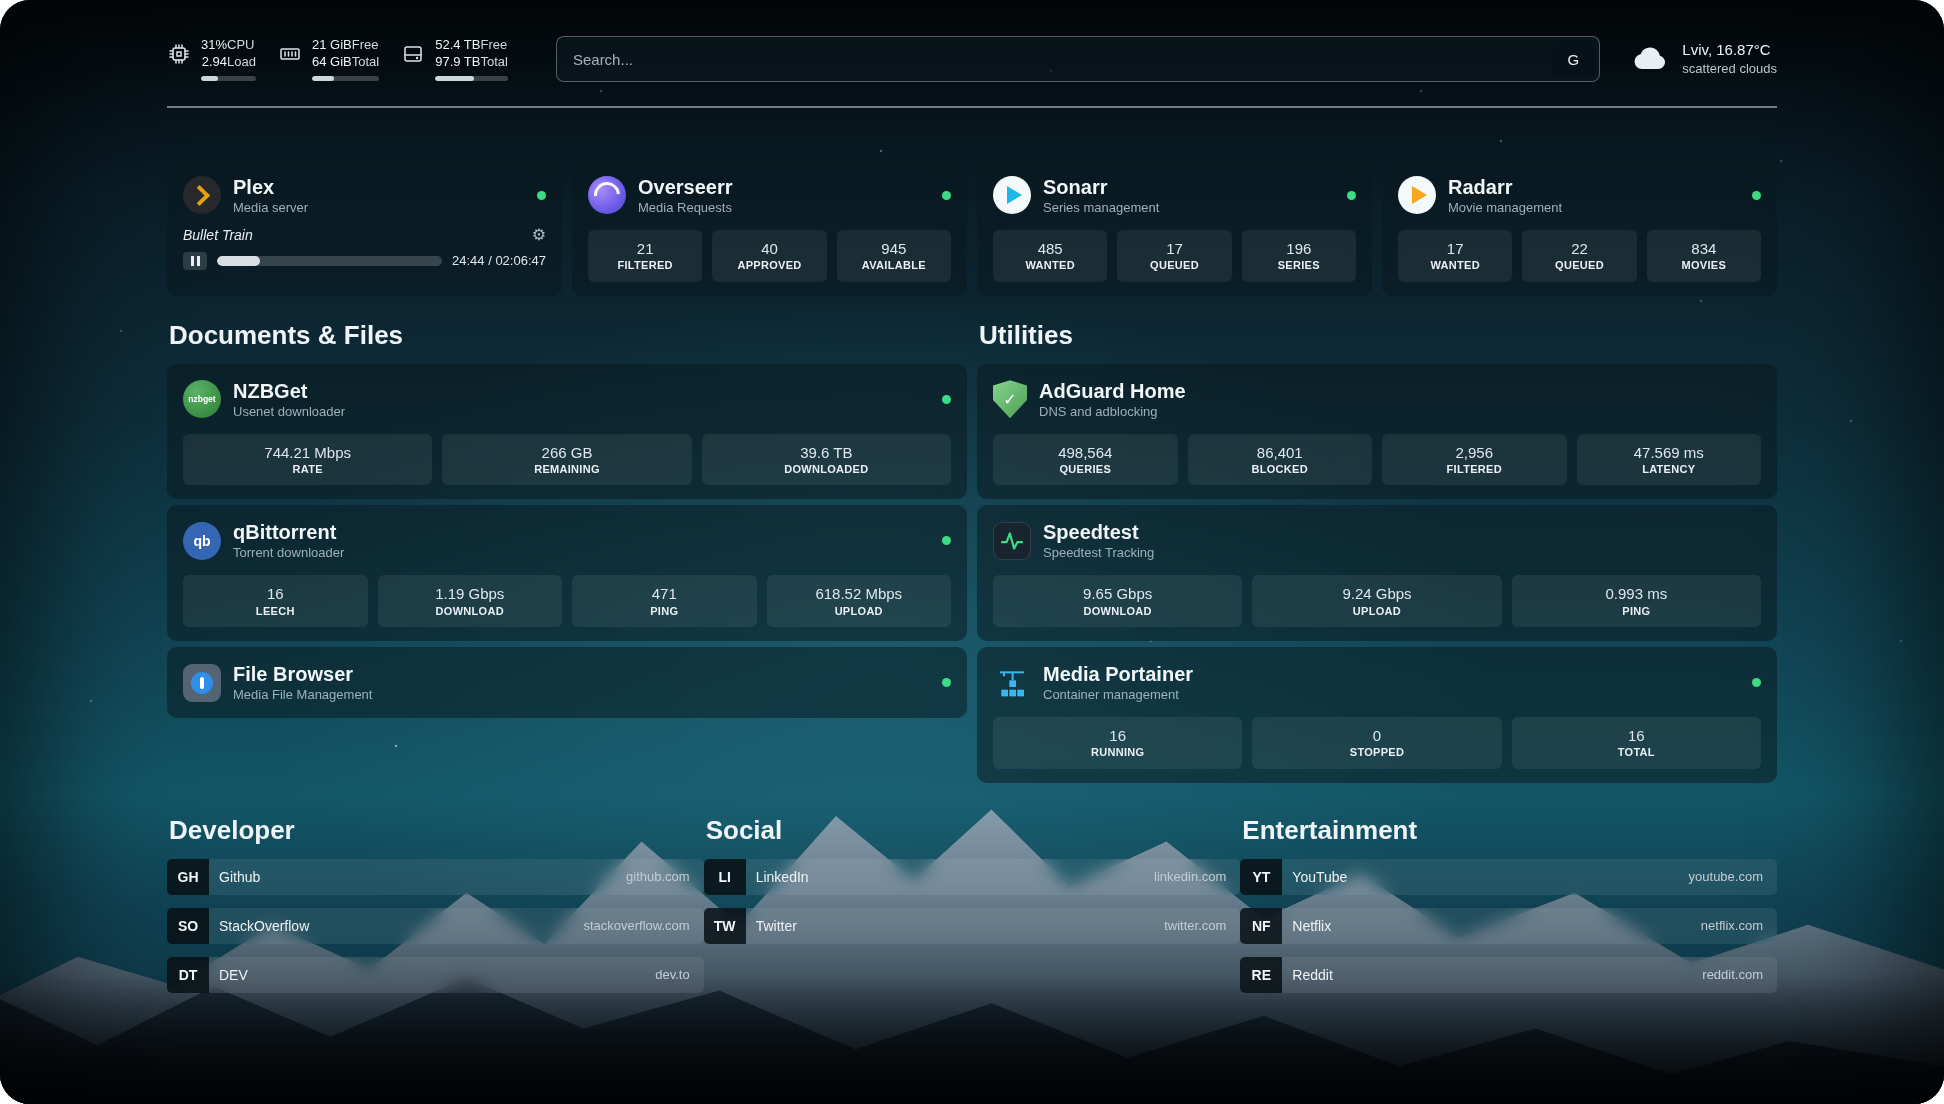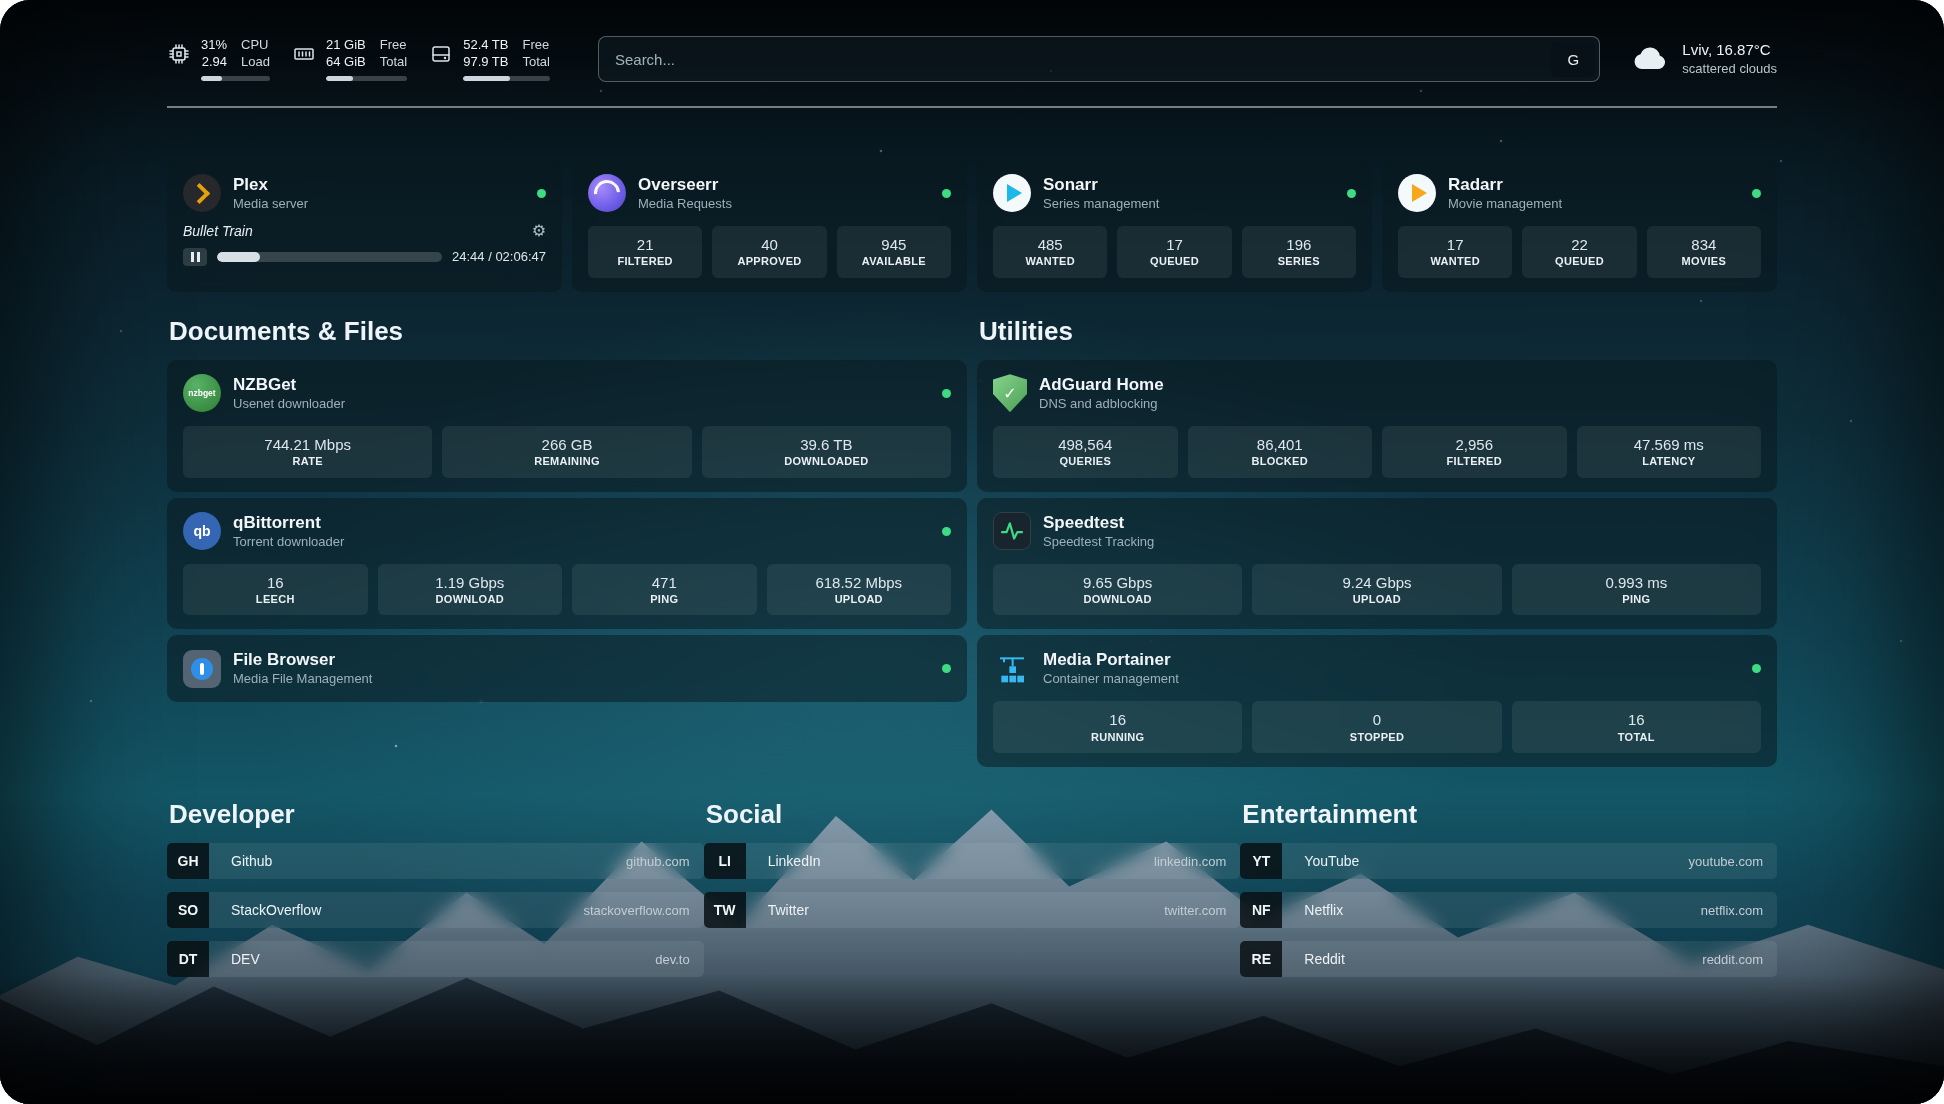--- a/index.html
+++ b/index.html
@@ -53,21 +53,21 @@
     pointer-events:none;
   }
   
   .content { position:relative; z-index:2; width:1610px; margin:0 auto; padding-top:36px; color:#eef3f6; }
   
   .topbar { display:flex; align-items:center; }
   .monitor { display:flex; align-items:center; gap:10px; margin-right:22px; }
   .mon-icon { color:#dde5ea; display:flex; margin-bottom:10px; }
   .mon-icon svg { stroke:#dde5ea; fill:none; stroke-width:1.5; stroke-linecap:round; }
   .mon-body { display:flex; flex-direction:column; }
-  .mon-rows { display:flex; gap:14px; }
+  .mon-rows { display:flex; }
   .mon-col { display:flex; flex-direction:column; line-height:1.3; font-size:13px; }
   .mon-col.values { text-align:right; color:#eef3f6; }
   .mon-col.labels { color:#cfd9df; }
   .mon-bar { width:100%; height:5px; border-radius:3px; background:rgba(255,255,255,0.22); margin-top:6px; overflow:hidden; }
   .mon-fill { height:100%; border-radius:3px; background:#ccd6dc; }
   .searchwrap { flex:1; margin:0 30px 0 26px; position:relative; height:46px; }
   .search {
     width:100%; height:100%; background:rgba(14,28,35,0.55);
     border:1px solid rgba(165,185,196,0.45); border-radius:8px;
     color:#e6edf2; font-size:15px; padding:0 60px 0 16px; outline:none;
@@ -92,21 +92,21 @@
   .two-col { display:grid; grid-template-columns:1fr 1fr; gap:10px; margin-top:24px; align-items:start; }
   .col-stack { display:flex; flex-direction:column; gap:6px; }
   
   .card {
     background:rgba(10,24,31,0.52); border-radius:10px; padding:14px 16px;
     backdrop-filter: blur(10px); cursor:pointer;
   }
   .card.tall { min-height:130px; }
   .card-head { display:flex; align-items:center; gap:12px; }
   .svc-text { display:flex; flex-direction:column; line-height:1.3; }
-  .svc-name { font-size:17px; font-weight:600; color:#f2f6f8; }
+  .svc-name { font-size:20px; font-weight:600; color:#f2f6f8; }
   .svc-sub { font-size:13px; color:#9db0bb; }
   .dot { width:9px; height:9px; border-radius:50%; background:#3ddc84; margin-left:auto; flex-shrink:0; }
   .stats { display:flex; gap:10px; margin-top:13px; }
   .stat { flex:1; background:rgba(255,255,255,0.07); border-radius:6px; padding:9px 2px;
     display:flex; flex-direction:column; align-items:center; line-height:1.3; }
   .stat-value { font-size:15px; color:#dee7ed; }
   .stat-label { font-size:11px; font-weight:700; letter-spacing:.3px; color:#eaf0f4; }
   
   .svc-icon { width:38px; height:38px; flex-shrink:0; display:flex; align-items:center; justify-content:center; position:relative; }
   .icon-plex { border-radius:50%; background:#26282b; }
@@ -142,21 +142,21 @@
   .p-track { flex:1; height:10px; border-radius:5px; background:rgba(255,255,255,0.18); overflow:hidden; cursor:pointer; }
   .p-fill { height:100%; border-radius:5px; background:#d7dee4; }
   .p-time { font-size:13px; color:#dfe6eb; white-space:nowrap; }
   
   .bookmarks { display:grid; grid-template-columns:repeat(3,1fr); margin-top:32px; }
   .bm-rows { display:flex; flex-direction:column; gap:13px; }
   .bm-row { display:flex; align-items:center; height:36px; border-radius:5px;
     background:rgba(255,255,255,0.08); backdrop-filter:blur(8px); overflow:hidden; cursor:pointer; }
   .bm-abbr { width:42px; height:100%; background:rgba(5,12,16,0.82); display:flex;
     align-items:center; justify-content:center; font-size:14px; font-weight:700; color:#f1f5f7; flex-shrink:0; }
-  .bm-name { font-size:14px; color:#edf2f5; padding-left:22px; }
+  .bm-name { font-size:14px; color:#edf2f5; padding-left:10px; }
   .bm-domain { margin-left:auto; padding-right:14px; font-size:13px; color:#c2cdd5; }
 </style>
 </head>
 <body>
 
 <div class="screen">
   <div class="sky"></div>
   <div class="glow"></div>
   <div class="specks"></div>
   <div class="mtn-far"></div>

